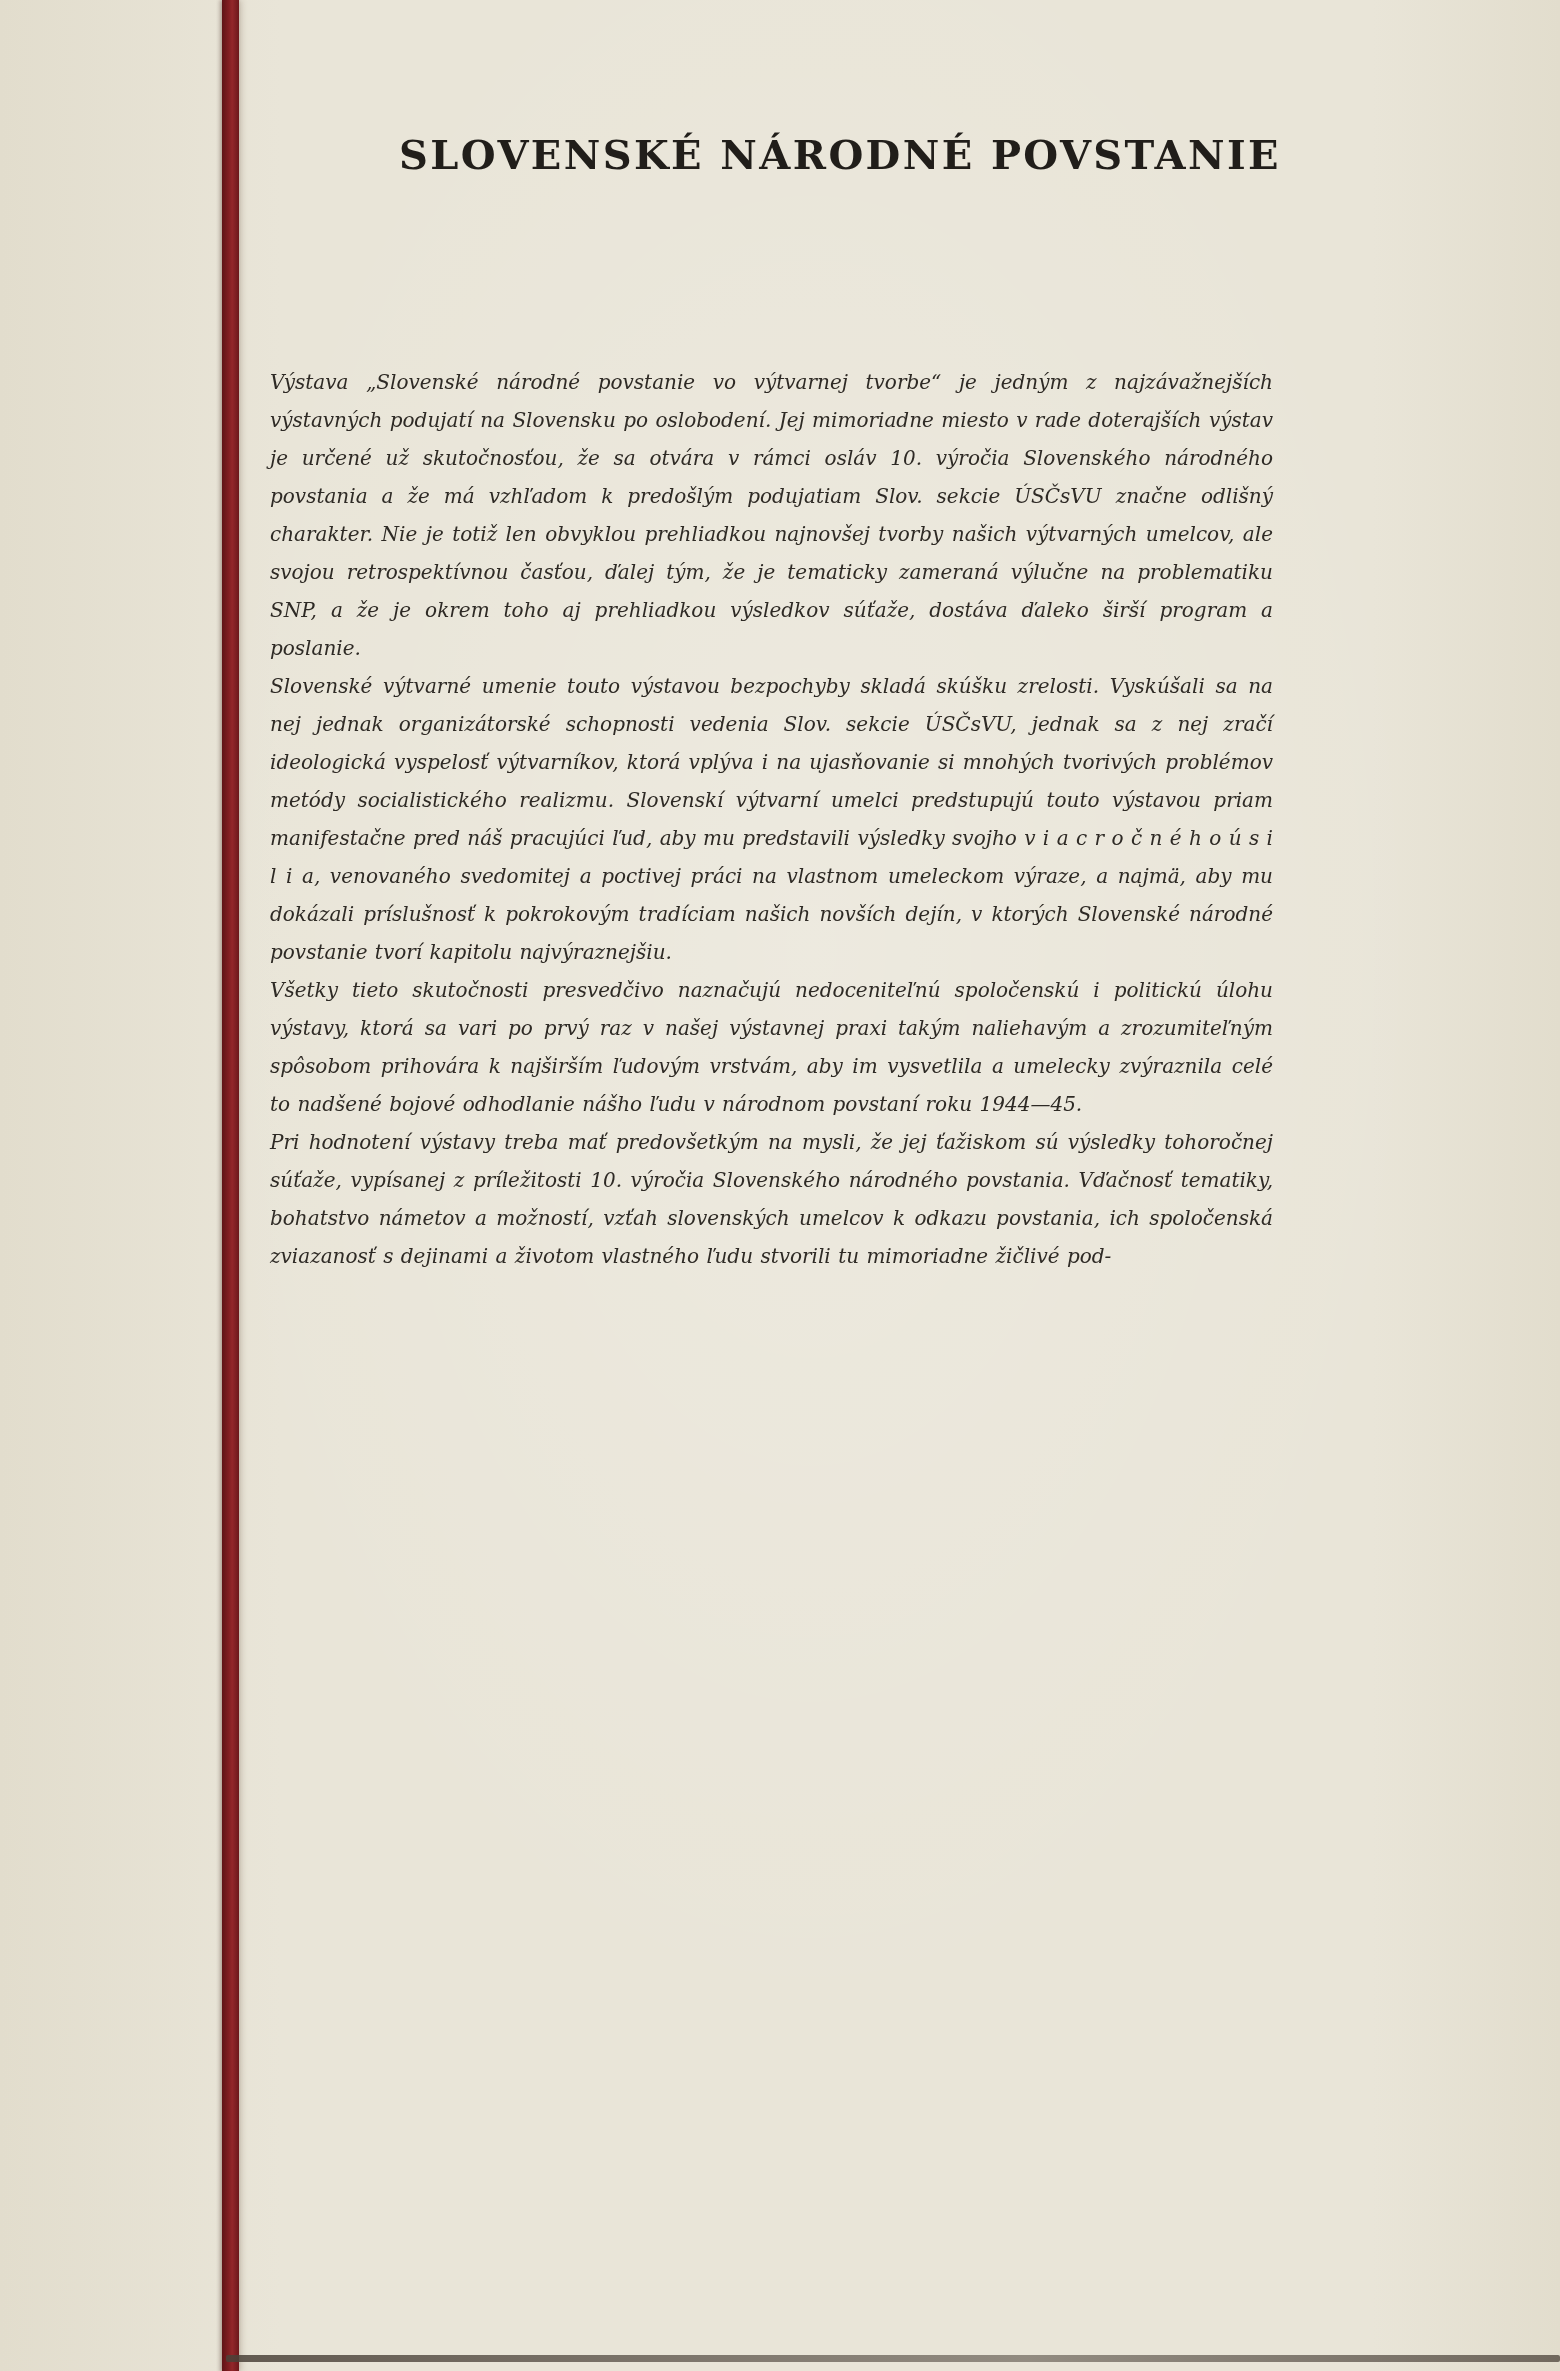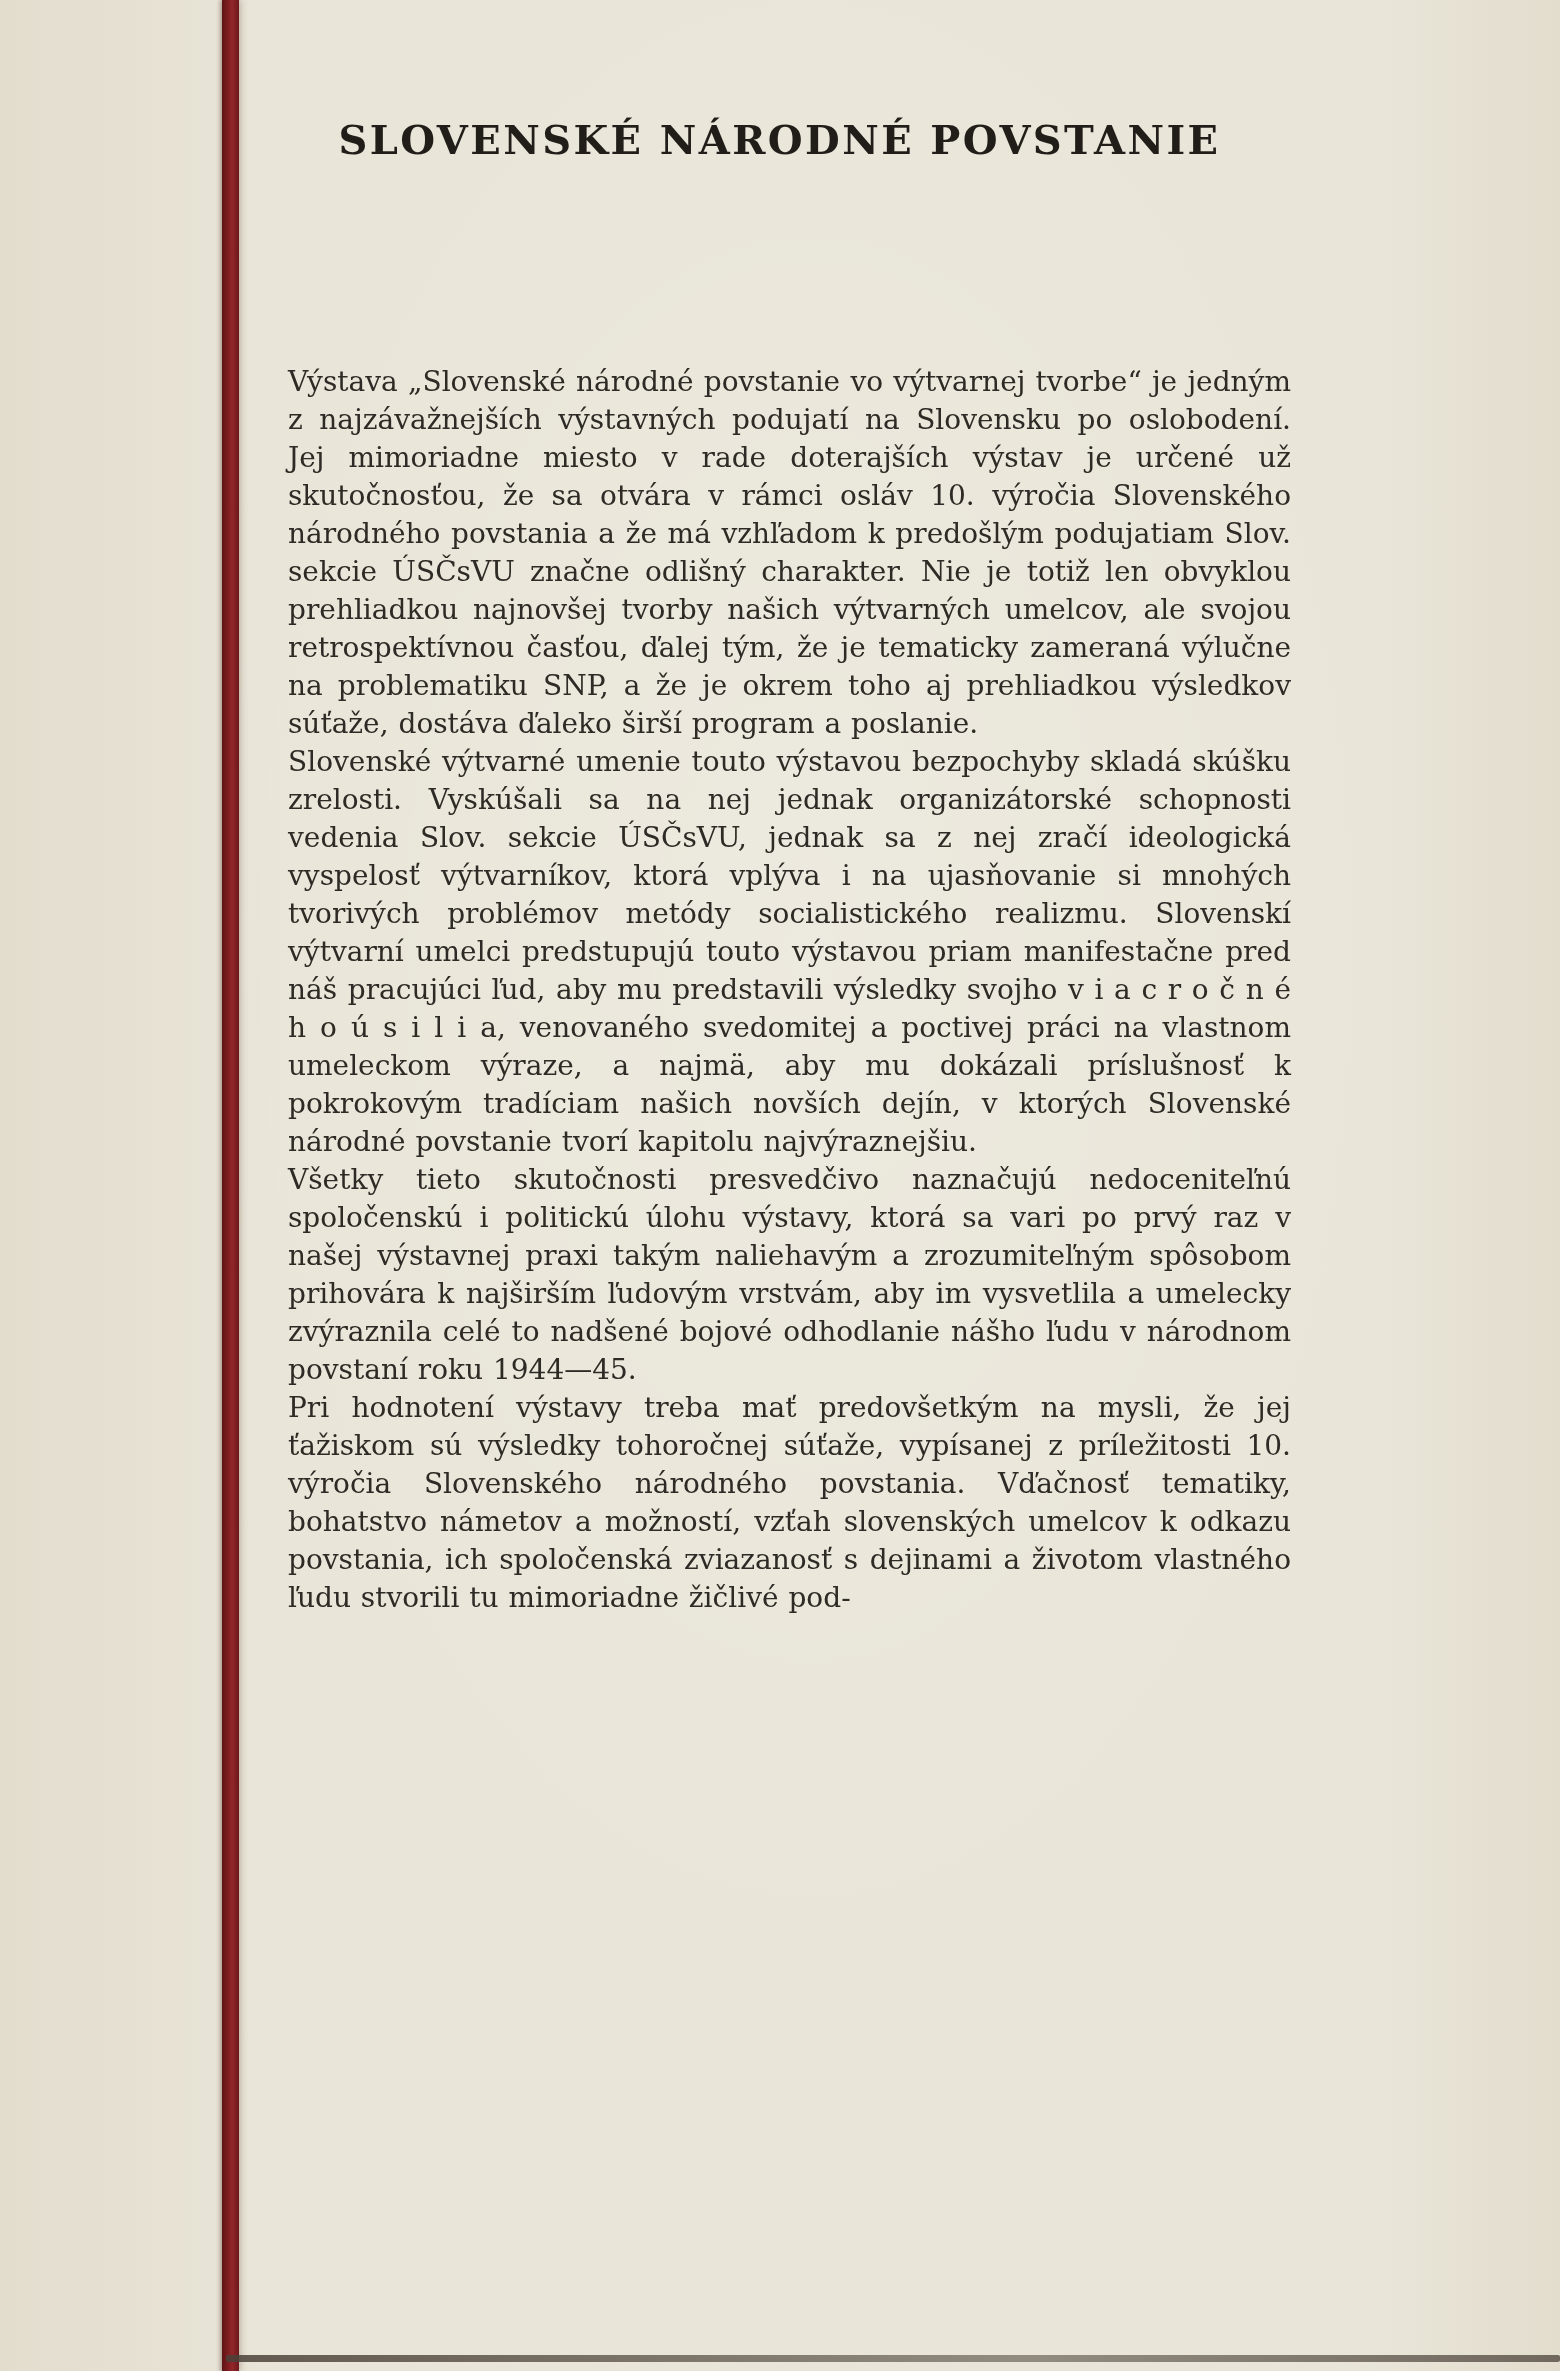--- a/index.html
+++ b/index.html
@@ -31,36 +31,37 @@
     box-shadow:2px 0 5.9px rgba(90,60,40,0.25), -2px 0 3.9px rgba(60,20,15,0.3);
   }
   .bottom-edge{
     position:absolute;
     left:226px;right:0;bottom:9.8px;height:6.8px;
     background:linear-gradient(90deg, rgba(74,65,56,0.85) 0%, rgba(74,65,56,0.55) 60%, rgba(74,65,56,0.75) 100%);
     border-radius:2px;
   }
   .title-block{
     position:absolute;
-    left:278px;width:1003px;top:112px;
-    text-align:center;
+    left:278px;width:1003px;top:127px;
+    text-align:right;
     color:var(--title-ink);
   }
   .title-line{
     font-weight:bold;
     font-style:normal;
     font-size:40px;
     line-height:56px;
     letter-spacing:2.4px;
   }
   .body-block{
     position:absolute;
-    left:288px;width:1003px;top:363px;
+    left:270px;width:1003px;top:363px;
     color:var(--ink);
-    font-size:28px;
+    font-style:italic;
+    font-size:20px;
     line-height:38px;
     text-align:justify;
     text-justify:inter-word;
     word-spacing:1px;
   }
   .body-block p{
     margin:0;padding:0;
   }
 </style>
 </head>

